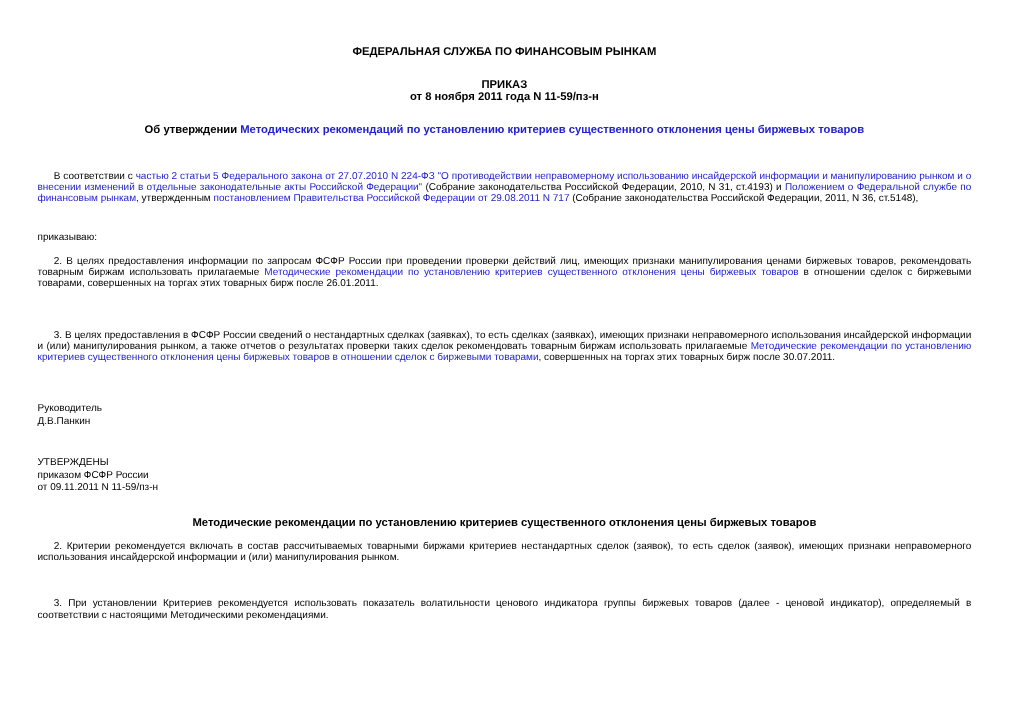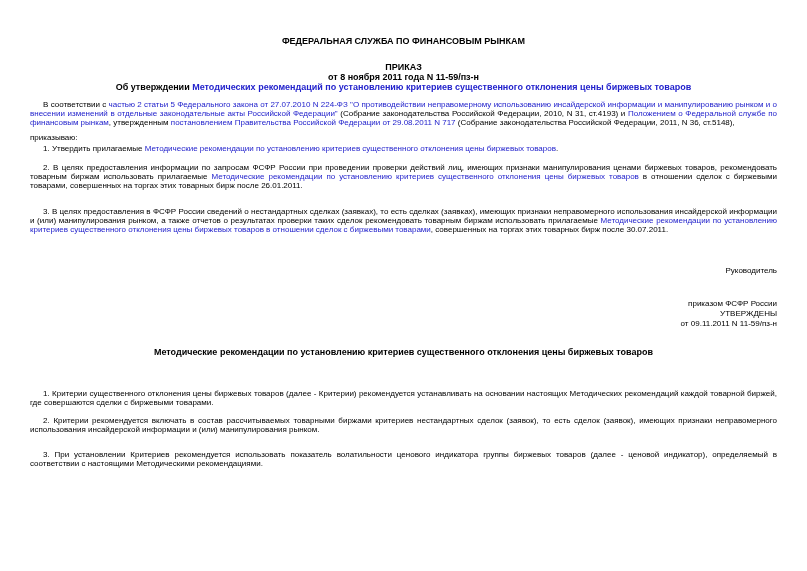--- a/index.html
+++ b/index.html
@@ -17,79 +17,77 @@
     padding: 36px 17px 0 30px;
   }
   .center-heading {
     text-align: center;
     font-weight: bold;
     font-size: 9px;
     line-height: 10px;
   }
   .org        { margin-bottom: 16px; }
   .doctype    { margin-bottom: 0; }
-  .docdate    { }
-  .doctitle   { margin-bottom: 8px; }
+  .docdate    { margin-bottom: 16px; }
+  .doctitle   { margin-bottom: 28px; }
   .para {
     font-size: 8px;
     line-height: 9px;
     text-align: justify;
     text-indent: 13px;
   }
   .noindent { text-indent: 0; }
-  .order-word { margin-top: 6px; }
+  .order-word { margin-top: 22px; }
   .item-1 { margin-top: 2px; }
   .item-2 { margin-top: 10px; }
-  .item-3 { margin-top: 17px; }
+  .item-3 { margin-top: 32px; }
   .right-block {
     font-size: 8px;
     line-height: 10px;
-    text-align: right;
   }
   .signature { margin-top: 32px; }
   .approval  { margin-top: 23px; }
   .rec-title { margin-top: 18px; }
   .rec-para-1 { margin-top: 32px; }
   .rec-para-2 { margin-top: 9px; }
-  .rec-para-3 { margin-top: 16px; }
+  .rec-para-3 { margin-top: 28px; }
 </style>
 </head>
 <body>
 
 <div class="doc">
 
   <div class="center-heading org">ФЕДЕРАЛЬНАЯ СЛУЖБА ПО ФИНАНСОВЫМ РЫНКАМ</div>
 
   <div class="center-heading doctype">ПРИКАЗ</div>
 
   <div class="center-heading docdate">от 8 ноября 2011 года N 11-59/пз-н</div>
 
   <div class="center-heading doctitle"><span>Об утверждении </span><span style="color: rgb(34, 34, 204);">Методических рекомендаций по установлению критериев существенного отклонения цены биржевых товаров</span></div>
 
   <div class="para"><span>В соответствии с </span><span style="color: rgb(34, 34, 204);">частью 2 статьи 5 Федерального закона от 27.07.2010 N 224-ФЗ "О противодействии неправомерному использованию инсайдерской информации и манипулированию рынком и о внесении изменений в отдельные законодательные акты Российской Федерации"</span><span> (Собрание законодательства Российской Федерации, 2010, N 31, ст.4193) и </span><span style="color: rgb(34, 34, 204);">Положением о Федеральной службе по финансовым рынкам</span><span>, утвержденным </span><span style="color: rgb(34, 34, 204);">постановлением Правительства Российской Федерации от 29.08.2011 N 717</span><span> (Собрание законодательства Российской Федерации, 2011, N 36, ст.5148),</span></div>
 
   <div class="para noindent order-word">приказываю:</div>
 
-  <div class="para item-1"><span>1. Утвердить прилагаемые </span><span style="color: rgb(34, 34, 204);">Методические рекомендации по установлению критериев существенного отклонения цены биржевых товаров</span><span>.</span></div>
 
   <div class="para item-2"><span>2. В целях предоставления информации по запросам ФСФР России при проведении проверки действий лиц, имеющих признаки манипулирования ценами биржевых товаров, рекомендовать товарным биржам использовать прилагаемые </span><span style="color: rgb(34, 34, 204);">Методические рекомендации по установлению критериев существенного отклонения цены биржевых товаров</span><span> в отношении сделок с биржевыми товарами, совершенных на торгах этих товарных бирж после 26.01.2011.</span></div>
 
   <div class="para item-3"><span>3. В целях предоставления в ФСФР России сведений о нестандартных сделках (заявках), то есть сделках (заявках), имеющих признаки неправомерного использования инсайдерской информации и (или) манипулирования рынком, а также отчетов о результатах проверки таких сделок рекомендовать товарным биржам использовать прилагаемые </span><span style="color: rgb(34, 34, 204);">Методические рекомендации по установлению критериев существенного отклонения цены биржевых товаров в отношении сделок с биржевыми товарами</span><span>, совершенных на торгах этих товарных бирж после 30.07.2011.</span></div>
 
   <div class="right-block signature">
     <div>Руководитель</div>
+    <div>Д.В.Панкин</div>
   </div>
 
   <div class="right-block approval">
+    <div>УТВЕРЖДЕНЫ</div>
     <div>приказом ФСФР России</div>
-    <div>УТВЕРЖДЕНЫ</div>
     <div>от 09.11.2011 N 11-59/пз-н</div>
   </div>
 
   <div class="center-heading rec-title">Методические рекомендации по установлению критериев существенного отклонения цены биржевых товаров</div>
 
-  <div class="para rec-para-1">1. Критерии существенного отклонения цены биржевых товаров (далее - Критерии) рекомендуется устанавливать на основании настоящих Методических рекомендаций каждой товарной биржей, где совершаются сделки с биржевыми товарами.</div>
 
   <div class="para rec-para-2">2. Критерии рекомендуется включать в состав рассчитываемых товарными биржами критериев нестандартных сделок (заявок), то есть сделок (заявок), имеющих признаки неправомерного использования инсайдерской информации и (или) манипулирования рынком.</div>
 
   <div class="para rec-para-3">3. При установлении Критериев рекомендуется использовать показатель волатильности ценового индикатора группы биржевых товаров (далее - ценовой индикатор), определяемый в соответствии с настоящими Методическими рекомендациями.</div>
 
 </div>
 
 </body></html>

